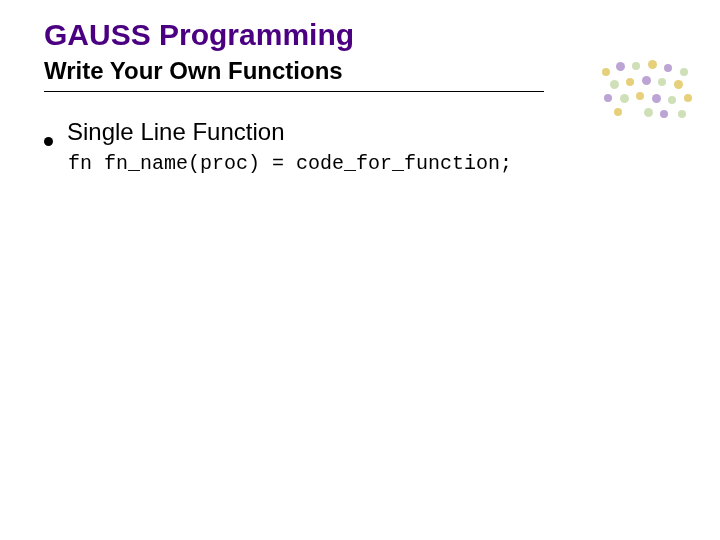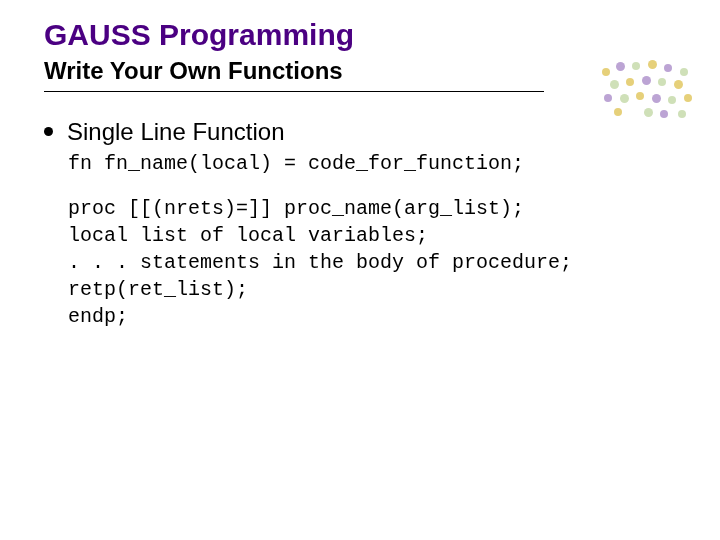--- a/index.html
+++ b/index.html
@@ -39,21 +39,21 @@
     margin-left: 0;
   }
   .content {
     margin-top: 26px;
   }
   .item {
     margin-bottom: 18px;
   }
   .heading-row {
     display: flex;
-    align-items: center;
+    align-items: flex-end;
     gap: 14px;
   }
   .bullet {
     width: 9px;
     height: 9px;
     border-radius: 50%;
     background: #000;
     flex: 0 0 auto;
   }
   .heading {
@@ -115,25 +115,20 @@
   <div class="subtitle">Write Your Own Functions</div>
   <hr class="rule">
 
   <div class="content">
 
     <div class="item">
       <div class="heading-row">
         <span class="bullet"></span>
         <span class="heading">Single Line Function</span>
       </div>
-      <div class="code">fn fn_name(local) = code_for_function;</div>
+      <div class="code">fn fn_name(proc) = code_for_function;</div>
     </div>
 
     <div class="item">
-      <div class="code">proc [[(nrets)=]] proc_name(arg_list);
-local list of local variables;
-. . . statements in the body of procedure;
-retp(ret_list);
-endp;</div>
     </div>
 
   </div>
 </div>
 
 </body></html>

